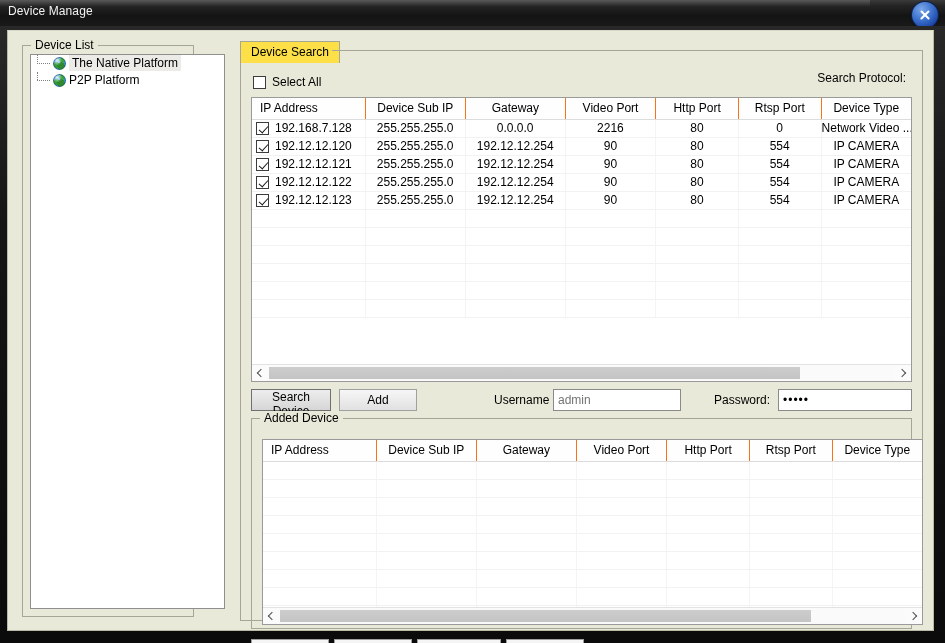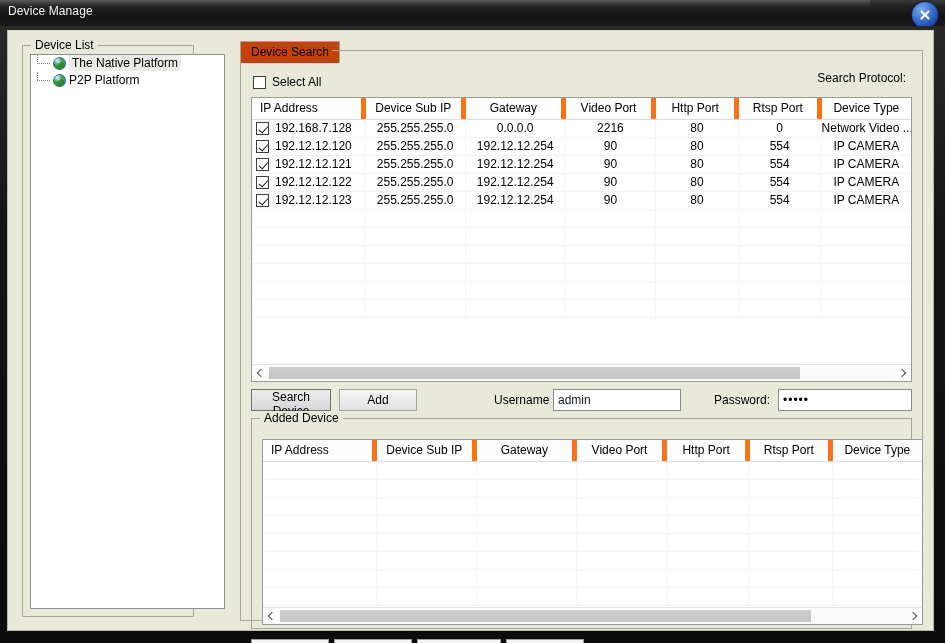--- a/index.html
+++ b/index.html
@@ -165,21 +165,21 @@
   #tabstrip {
     position:absolute;
     left:0; top:0;
     width: 683px; height: 22px;
   }
   #tab-device-search {
     position:absolute;
     left: 0; top: 0;
     height: 22px;
     padding: 3px 10px 0 10px;
-    background: #c2410c;
+    background: #fde047;
     border: 1px solid #a6a694;
     border-bottom: none;
     box-sizing: border-box;
     font-size: 12px;
     white-space: nowrap;
     cursor: pointer;
   }
   #tab-rest {
     position:absolute;
     left: 92px; top: 9px; right: 0;
@@ -268,21 +268,21 @@
   .grid-head {
     display:flex;
     height: 21px;
     background: #fefefe;
     border-bottom: 1px solid #dcdcdc;
   }
   .grid-head .hcell {
     font-size: 12px;
     line-height: 21px;
     text-align: center;
-    border-right: 5px solid #f97316;
+    border-right: 1px solid #f97316;
     box-sizing: border-box;
     overflow: hidden;
     white-space: nowrap;
   }
   .grid-head .hcell:last-child { border-right: none; }
   .grid-head .hcell.left { text-align: left; padding-left: 8px; }
 
   .grid-body { position:relative; }
   .grow {
     display:flex;
@@ -372,21 +372,21 @@
   #btn-add           { position:absolute; left: 88px; top: 0; width: 78px; height: 22px; }
 
   #username-label { position:absolute; left: 243px; top: 4px; font-size:12px; }
   #username-input {
     position:absolute; left: 302px; top: 0;
     width: 128px; height: 22px;
     background:#fff; border:1px solid #8a8a8a;
     box-sizing:border-box;
     font-size:12px; padding: 0 4px;
     font-family:"Liberation Sans", sans-serif;
-    color:#0f172a;
+    color:#737373;
   }
   #password-label { position:absolute; left: 463px; top: 4px; font-size:12px; }
   #password-input {
     position:absolute; left: 527px; top: 0;
     width: 134px; height: 22px;
     background:#fff; border:1px solid #8a8a8a;
     box-sizing:border-box;
     font-size:12px; padding: 0 4px;
     font-family:"Liberation Sans", sans-serif;
     letter-spacing: 1px;

